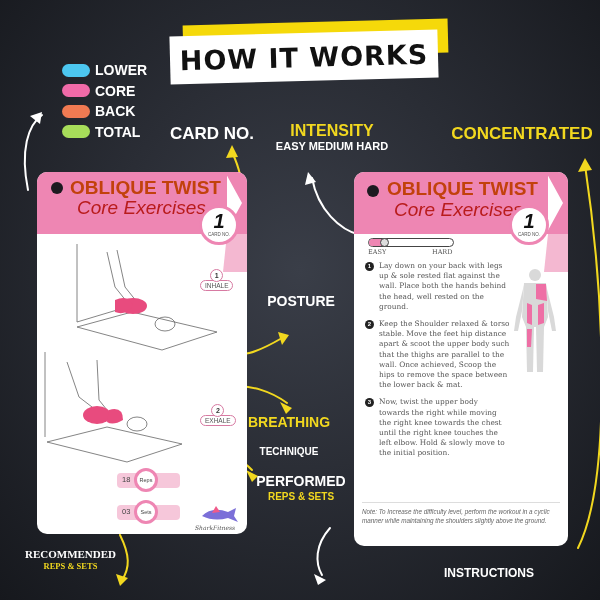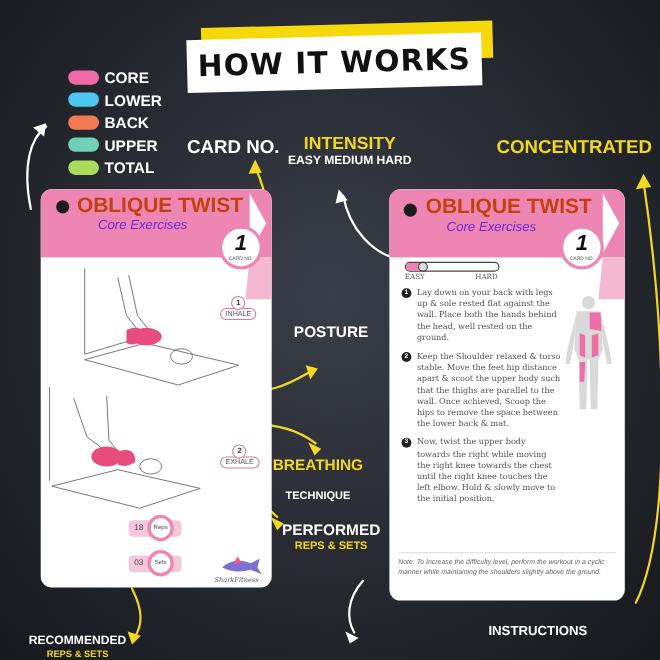--- a/index.html
+++ b/index.html
@@ -21,93 +21,89 @@
   .legend-label{font-weight:bold;font-size:14px;color:#fff;font-family:"Liberation Sans", sans-serif;}
   
   .lbl{font-family:"Liberation Sans", sans-serif;font-weight:bold;text-align:center;line-height:1.1;}
   .y{color:#f2d81f;}
   .w{color:#fff;}
   
   .card{background:#fff;border-radius:10px;overflow:hidden;}
   .card-head{position:absolute;left:0;top:0;height:62px;background:#ee86b3;}
   .card-title{position:absolute;font-family:"Liberation Sans", sans-serif;font-weight:bold;font-size:19px;color:#c2410c;white-space:nowrap;}
   .card-dot{position:absolute;width:12px;height:12px;border-radius:50%;background:#1d1a20;}
-  .card-sub{position:absolute;font-family:"Liberation Sans", sans-serif;font-style:italic;font-size:12px;color:#6d28d9;white-space:nowrap;margin-left:12px;}
+  .card-sub{position:absolute;font-family:"Liberation Sans", sans-serif;font-style:italic;font-size:19px;color:#b91c1c;white-space:nowrap;}
   .card-no{position:absolute;width:40px;height:40px;border-radius:50%;background:#fff;border:3px solid #ee86b3;text-align:center;}
   .card-no b{display:block;font-family:"Liberation Sans", sans-serif;font-style:italic;font-size:20px;color:#111;line-height:22px;margin-top:2px;}
   .card-no small{display:block;font-size:4.5px;color:#555;font-family:"Liberation Sans", sans-serif;}
   .instr{font-family:"DejaVu Serif", serif;font-size:7.4px;color:#555;line-height:10.2px;}
   .step{display:flex;margin-bottom:7px;}
   .bullet{flex:0 0 9px;width:9px;height:9px;border-radius:50%;background:#222;color:#fff;font-size:6px;font-family:"Liberation Sans", sans-serif;font-weight:bold;text-align:center;line-height:9px;margin-right:5px;margin-top:1px;}
   .note{font-family:"Liberation Sans", sans-serif;font-style:italic;font-size:6.3px;color:#666;line-height:9px;}
   .breath{position:absolute;text-align:center;}
   .breath .num{width:13px;height:13px;border:1px solid #d77aa2;border-radius:50%;margin:0 auto -2px auto;font-size:7px;line-height:11px;color:#333;background:#fff;position:relative;z-index:2;font-family:"Liberation Sans", sans-serif;font-weight:bold;}
   .breath .word{border:1px solid #d77aa2;border-radius:7px;padding:1px 4px;font-size:6.5px;color:#555;font-family:"Liberation Sans", sans-serif;background:#fff;}
-  .rs{position:absolute;height:15px;width:48px;background:#f6c7da;border-radius:4px;}
+  .rs{position:absolute;height:15px;width:63px;background:#f6c7da;border-radius:4px;}
   .rs .v{position:absolute;left:5px;top:2px;font-size:7.5px;color:#444;font-family:"Liberation Sans", sans-serif;}
   .rs .c{position:absolute;left:17px;top:-5px;width:24px;height:24px;border-radius:50%;background:#fff;border:3px solid #ee86b3;font-size:5.5px;color:#444;text-align:center;line-height:18px;font-family:"Liberation Sans", sans-serif;}
   .slider{position:absolute;left:14px;top:66px;width:86px;height:9px;border:1px solid #444;border-radius:5px;background:#fff;}
   .slider .fill{position:absolute;left:0;top:0;width:15px;height:7px;background:#ee86b3;border-radius:4px 0 0 4px;}
   .slider .knob{position:absolute;left:11px;top:-1px;width:9px;height:9px;border-radius:50%;background:#ddd;border:1px solid #444;}
   .slabel{position:absolute;font-family:"DejaVu Serif", serif;font-size:6.5px;color:#555;}
   svg{position:absolute;overflow:visible;}
 </style>
 </head>
 <body>
 
 <div class="abs title-yellow"></div>
 <div class="abs title-white">
   <span>HOW IT WORKS</span>
 </div>
 
 <div class="abs legend">
   <div class="legend-item">
+      <div class="pill" style="background:#4cc7f0"></div>
+      <span class="legend-label">LOWER</span>
+    </div>
+  <div class="legend-item">
       <div class="pill" style="background:#f06aa8"></div>
       <span class="legend-label">CORE</span>
     </div>
   <div class="legend-item">
-      <div class="pill" style="background:#4cc7f0"></div>
-      <span class="legend-label">LOWER</span>
-    </div>
-  <div class="legend-item">
       <div class="pill" style="background:#f07a52"></div>
       <span class="legend-label">BACK</span>
     </div>
   <div class="legend-item">
-      <div class="pill" style="background:#6fd1b6"></div>
-      <span class="legend-label">UPPER</span>
-    </div>
-  <div class="legend-item">
       <div class="pill" style="background:#a7dd5a"></div>
       <span class="legend-label">TOTAL</span>
     </div>
 </div>
 
 <div class="abs lbl w" style="left:170px;top:125px;font-size:17px;">CARD NO.</div>
-<div class="abs lbl" style="left:260px;top:122px;width:116px;">
+<div class="abs lbl" style="left:274px;top:122px;width:116px;">
   <div class="y" style="font-size:16px;">INTENSITY</div>
   <div class="w" style="font-size:11px;">EASY MEDIUM HARD</div>
 </div>
 <div class="abs lbl" style="left:447px;top:125px;width:150px;">
   <div class="y" style="font-size:17px;">CONCENTRATED</div>
 </div>
 
 <div class="abs lbl" style="left:252px;top:292px;width:98px;">
   <div class="w" style="font-size:14px;margin-top:2px;">POSTURE</div>
 </div>
 <div class="abs lbl" style="left:240px;top:415px;width:98px;">
   <div class="y" style="font-size:14px;">BREATHING</div>
   <div class="w" style="font-size:10px;margin-top:16px;">TECHNIQUE</div>
 </div>
 <div class="abs lbl" style="left:252px;top:474px;width:98px;">
   <div class="w" style="font-size:14px;">PERFORMED</div>
   <div class="y" style="font-size:10px;margin-top:2px;">REPS &amp; SETS</div>
 </div>
 
-<div class="abs lbl" style="left:18px;top:576px;width:105px;">
+<div class="abs lbl" style="left:18px;top:548px;width:105px;font-family:Liberation Serif, serif;">
   <div class="w" style="font-size:11px;">RECOMMENDED</div>
   <div class="y" style="font-size:8.5px;margin-top:2px;">REPS &amp; SETS</div>
 </div>
 <div class="abs lbl y" style="left:340px;top:563px;font-size:17px;margin-top:48px;">TIPS</div>
 <div class="abs lbl w" style="left:444px;top:567px;font-size:12px;">INSTRUCTIONS</div>
 
 <svg width="600" height="600" style="left:0;top:0;">
   <g fill="none" stroke-width="2" stroke-linecap="round">
     <path d="M28 190 C 20 150, 28 125, 42 115" stroke="#fff"></path>
     <path d="M210 222 C 250 210, 245 180, 232 152" stroke="#f2d81f"></path>

